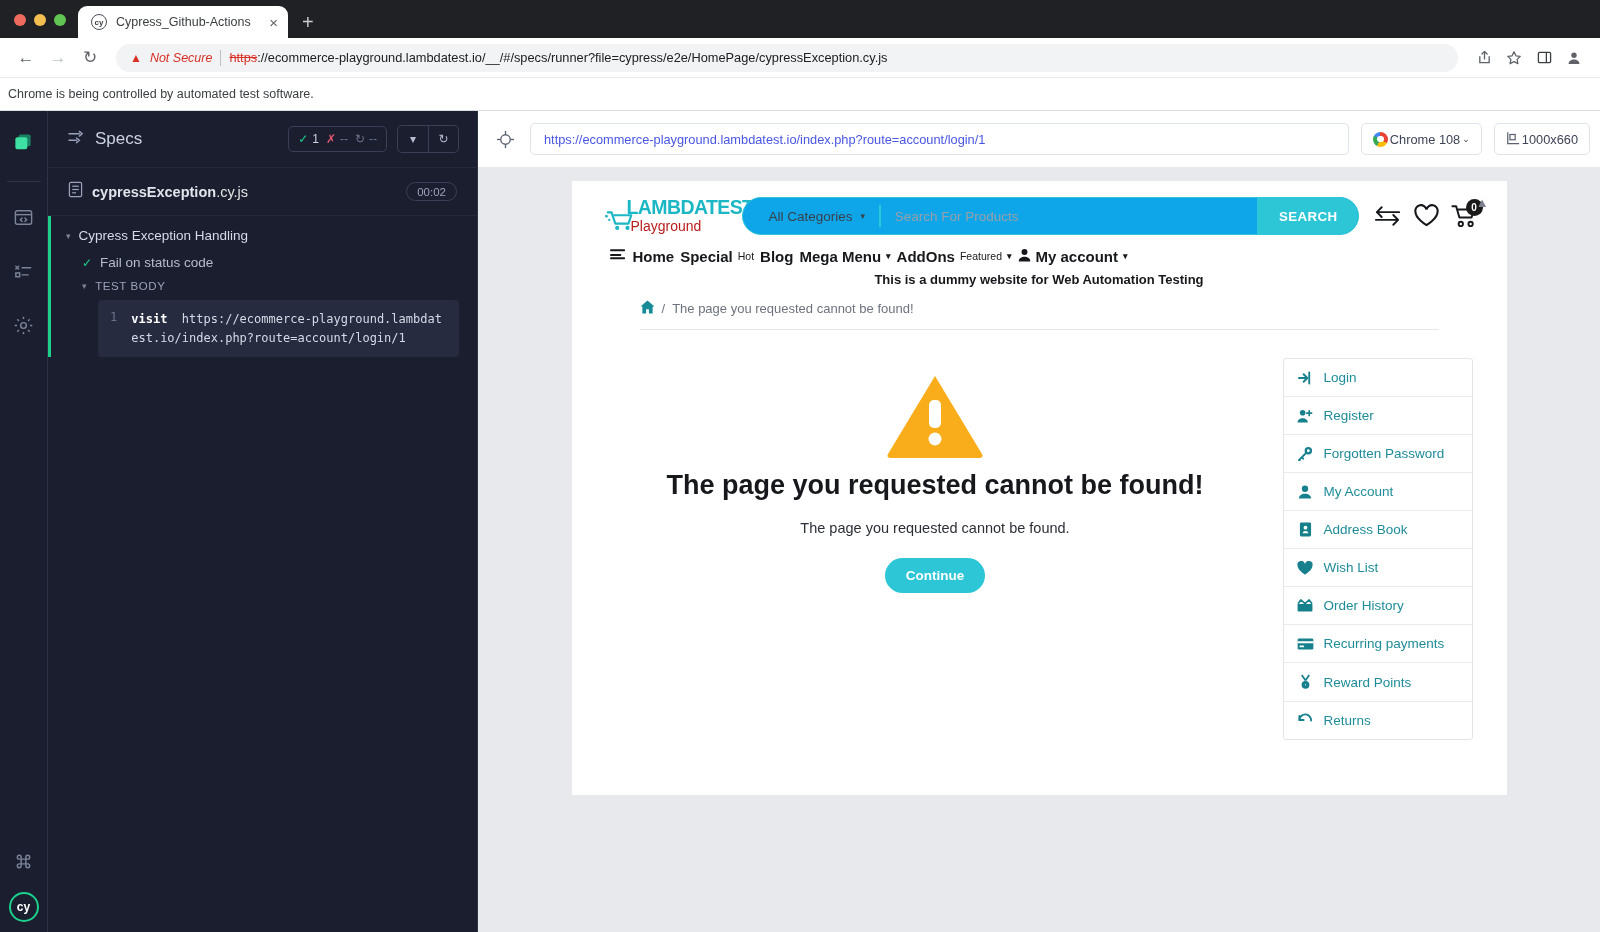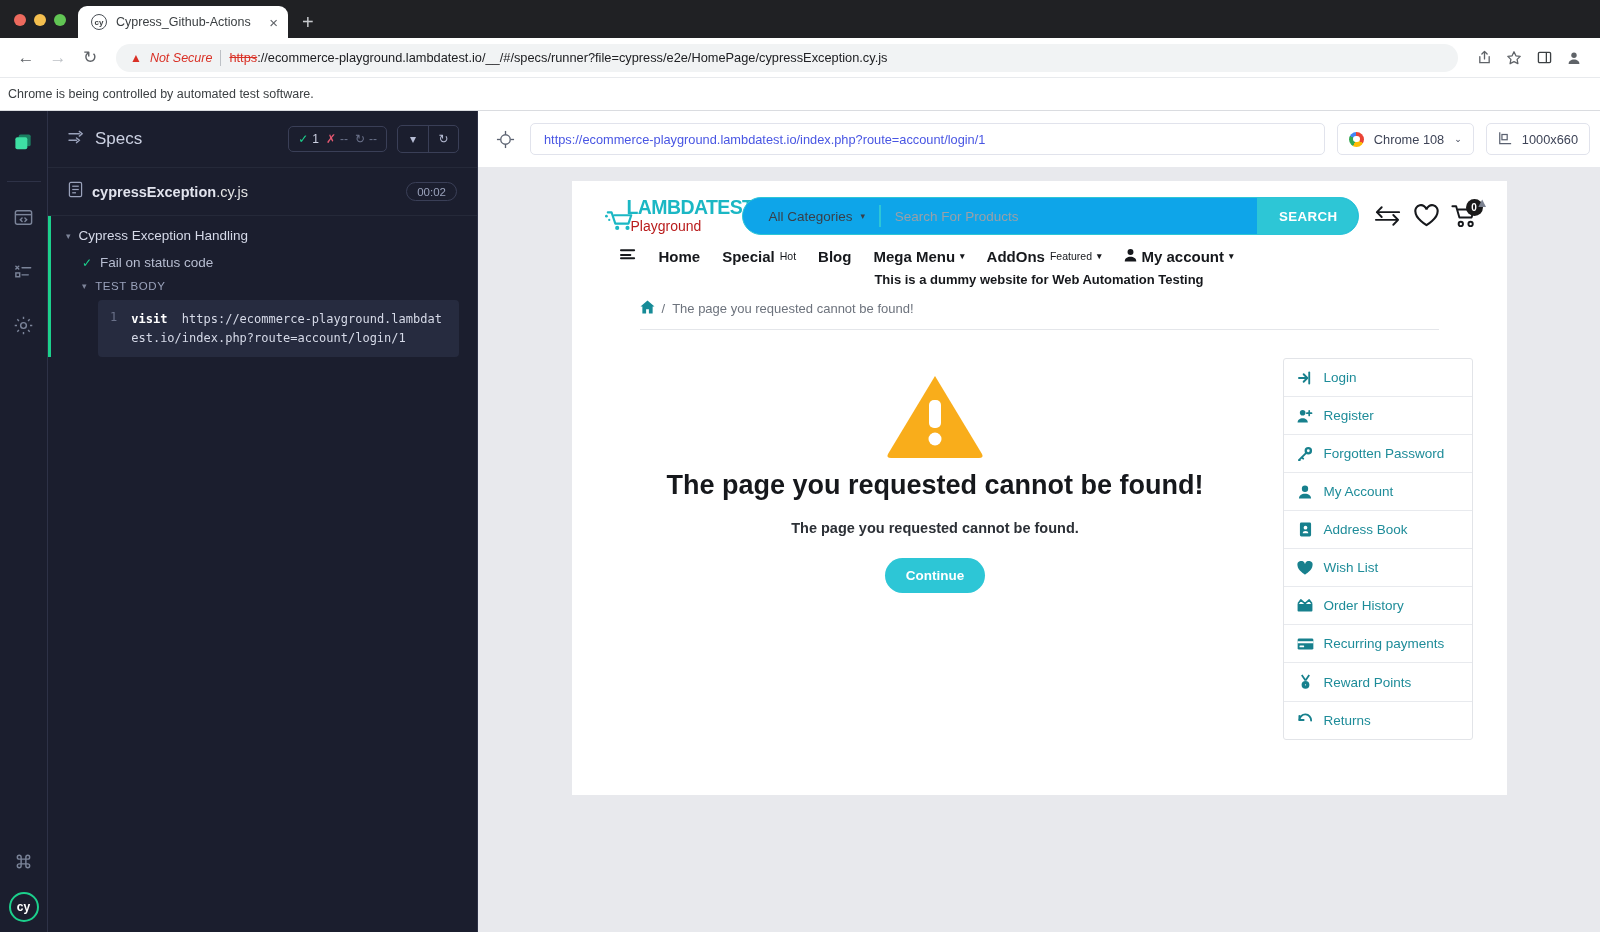--- a/index.html
+++ b/index.html
@@ -162,21 +162,21 @@
   }
   .selector-btn { width: 26px; height: 26px; display: flex; align-items: center; justify-content: center; color: #5a6170; cursor: pointer; }
   .url-field {
     flex: 1; height: 32px; border: 1px solid #e1e3ec; border-radius: 5px;
     display: flex; align-items: center; padding: 0 13px;
     font-size: 12.8px; color: #4956E3; background: #fff; min-width: 0;
   }
   .url-field span { white-space: nowrap; overflow: hidden; text-overflow: ellipsis; }
   .pill-btn {
     height: 32px; border: 1px solid #e1e3ec; border-radius: 5px;
-    display: flex; align-items: center; gap: 10px; padding: 8px 11px;
+    display: flex; align-items: center; gap: 2px; padding: 8px 11px;
     font-size: 12.8px; color: #3e4457; cursor: pointer; white-space: nowrap;
   }
   .chrome-ball {
     width: 15px; height: 15px; border-radius: 50%;
     background: conic-gradient(#EA4335 0 33%, #FBBC05 33% 58%, #34A853 58% 83%, #4285F4 83% 100%);
     position: relative; flex-shrink: 0;
   }
   .chrome-ball::after {
     content: ''; position: absolute; inset: 4.3px;
     background: #fff; border-radius: 50%;
@@ -227,22 +227,22 @@
   }
   .head-icons { display: flex; align-items: center; gap: 11px; padding-left: 14px; }
   .hi { cursor: pointer; color: #1a1a1a; display: flex; align-items: center; position: relative; }
   .cart-badge {
     position: absolute; top: -5px; right: -4px; width: 17px; height: 17px;
     border-radius: 50%; background: #1a1a1a; color: #fff; font-size: 10px;
     display: flex; align-items: center; justify-content: center; font-weight: bold;
   }
 
   .site-nav {
-    display: flex; align-items: center; gap: 22px;
-    padding: 4px 34px 0 48px;
+    display: flex; align-items: center; gap: 6px;
+    padding: 4px 34px 0 38px;
   }
   .nav-item {
     font-size: 15px; font-weight: bold; color: #16181c;
     display: flex; align-items: center; gap: 5px; cursor: pointer;
   }
   .nav-badge { font-size: 10.5px; font-weight: normal; color: #16181c; }
   .caret { font-size: 9px; }
   .tagline {
     text-align: center; font-size: 13px; font-weight: bold;
     color: #16181c; padding: 7px 0 3px;
@@ -253,21 +253,21 @@
     padding: 10px 34px 12px 34px; font-size: 13px; color: #6d737d;
     border-bottom: 1px solid #e4e6ea; margin: 0 34px 0 34px;
     padding-left: 0; padding-right: 0;
   }
   .bc-home { color: #168B97; font-size: 15px; }
 
   .content-wrap { display: flex; padding: 28px 34px 0 34px; gap: 18px; }
   .err-col { flex: 1; text-align: center; padding-top: 14px; }
   .warn-icon { margin: 0 auto 10px; display: block; }
   .err-title { font-size: 27px; font-weight: bold; color: #16181c; margin-bottom: 19px; }
-  .err-text { font-size: 14.5px; color: #2c3036; margin-bottom: 22px; font-weight: bold; }
+  .err-text { font-size: 14.5px; color: #2c3036; margin-bottom: 22px; }
   .continue-btn {
     background: #2DC6D6; color: #fff; border: none; border-radius: 18px;
     padding: 10px 21px; font-size: 13.5px; font-weight: bold;
     cursor: pointer; font-family: inherit;
   }
 
   .acct-col { width: 190px; flex-shrink: 0; border: 1px solid #e2e4e8; border-radius: 3px; background: #fff; }
   .acct-item {
     display: flex; align-items: center; gap: 10px;
     padding: 11px 13px; font-size: 13.5px; color: #1E8C99;

